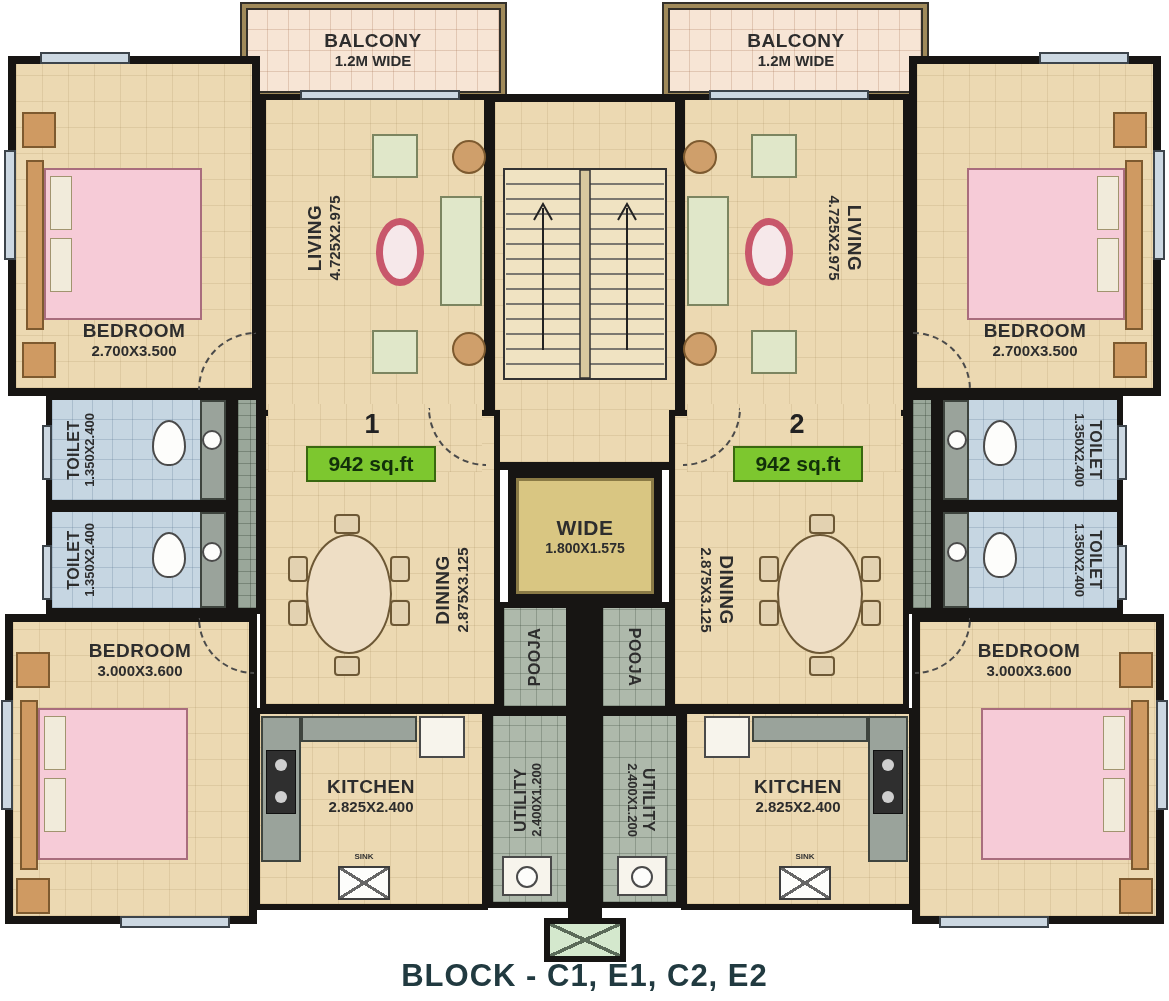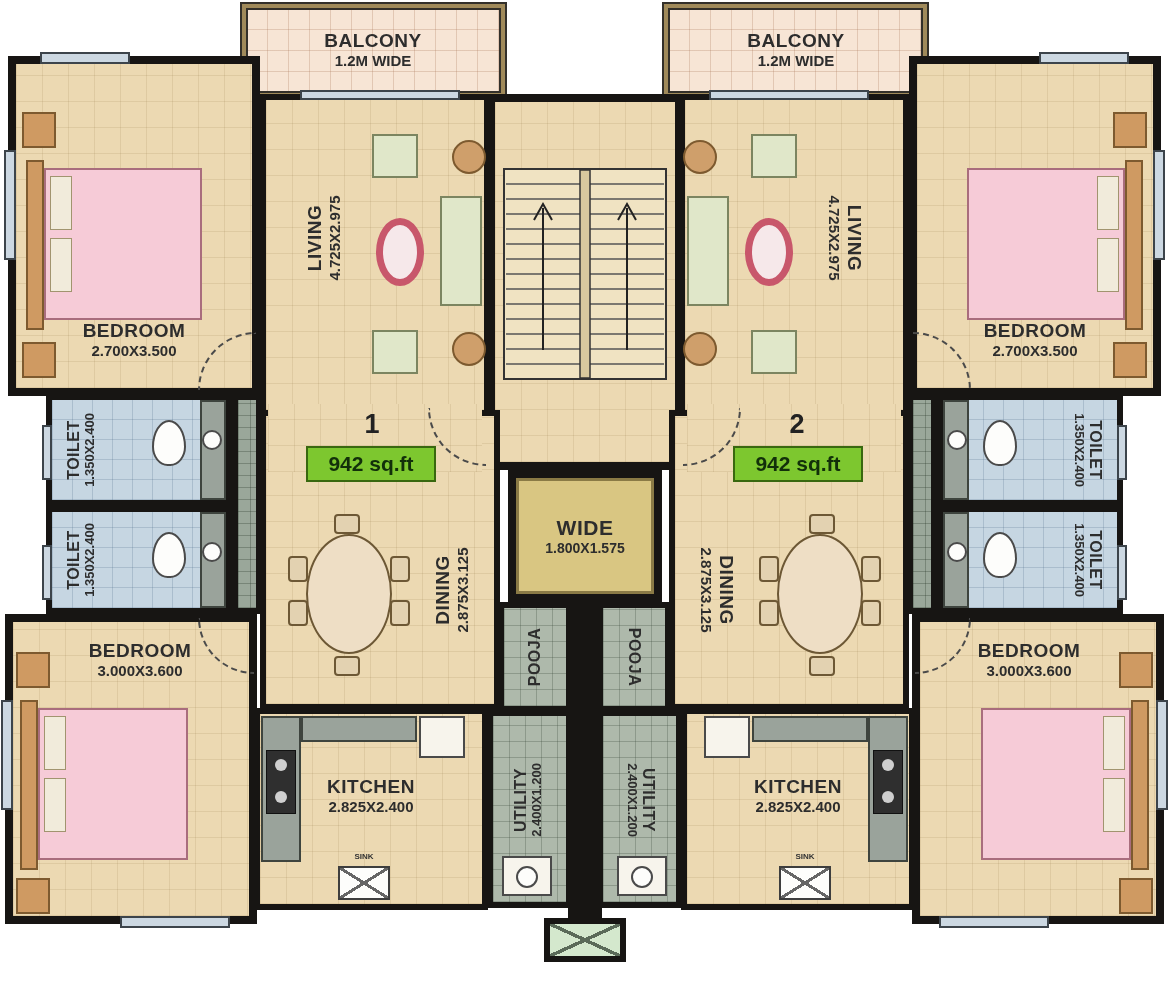--- a/index.html
+++ b/index.html
@@ -359,14 +359,15 @@
 
   <div class="vlabel" style="left:529px;top:800px;">
     <span class="nm-sm">UTILITY</span>
     <span class="dm-sm">2.400X1.200</span>
   </div>
   <div class="vlabel vr" style="left:640px;top:800px;">
     <span class="nm-sm">UTILITY</span>
     <span class="dm-sm">2.400X1.200</span>
   </div>
 
+  <div class="caption">BLOCK - C1, E1, C2, E2</div>
 
 </div>
 
 </body></html>

